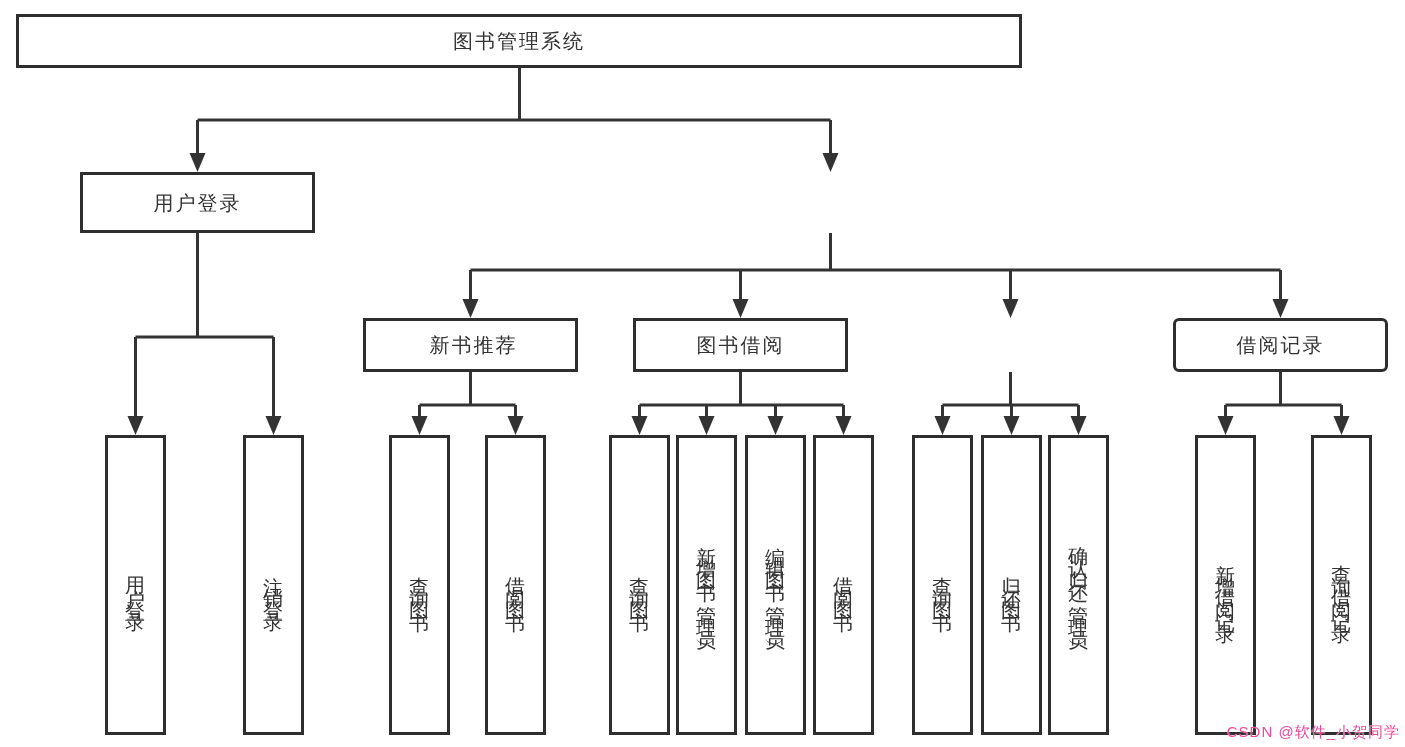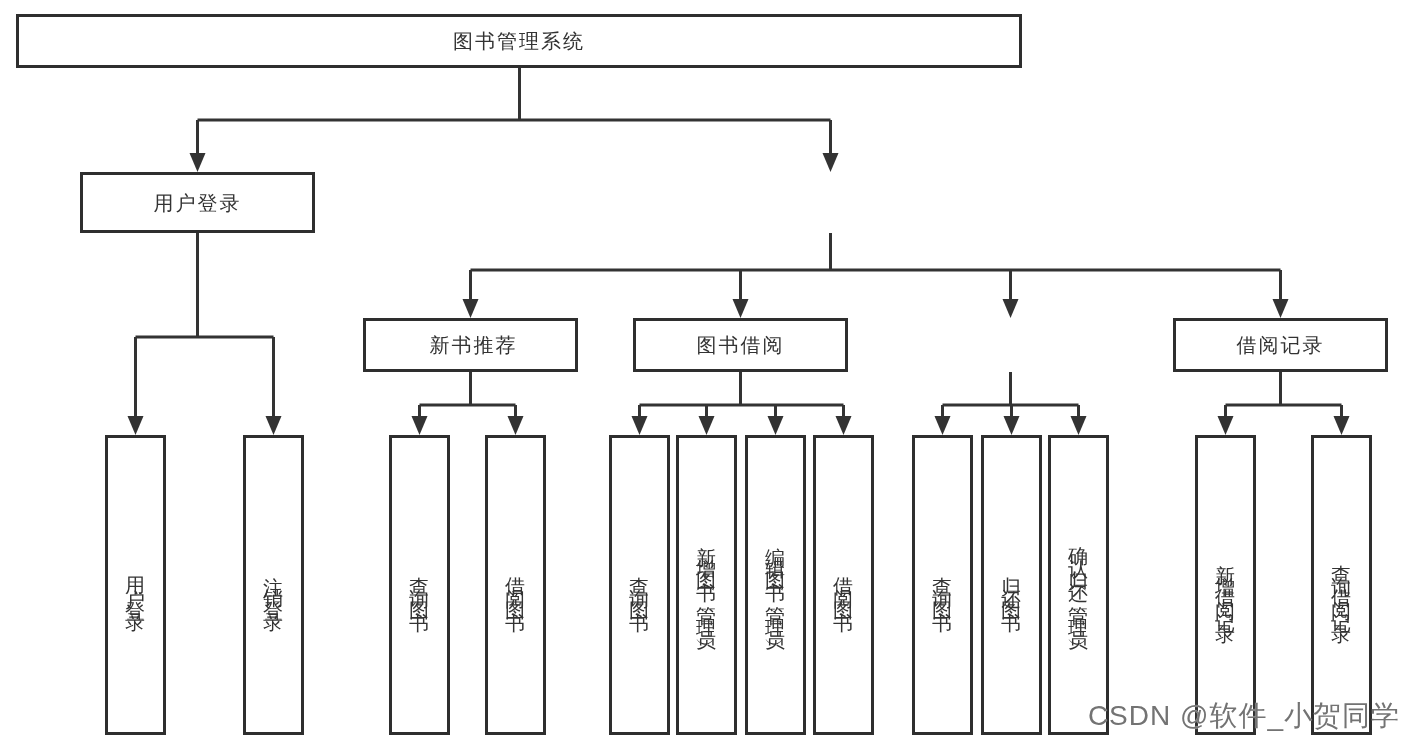--- a/index.html
+++ b/index.html
@@ -33,24 +33,24 @@
     writing-mode: vertical-rl;
     text-orientation: mixed;
     font-size: 20px;
     letter-spacing: 12px;
     line-height: 1;
     white-space: nowrap;
   }
   .watermark {
     position: absolute;
     right: 5px;
-    bottom: 12px;
-    font-size: 28px;
+    bottom: 5px;
+    font-size: 15px;
     letter-spacing: 1px;
-    color: #737373;
+    color: #ec4899;
     z-index: 5;
     text-shadow: 0 0 1px #ffffff;
   }
 </style>
 </head>
 <body>
 
 <div class="stage">
 
   <svg class="wires" width="1405" height="747" viewBox="0 0 1405 747" aria-hidden="true">
@@ -102,21 +102,21 @@
       <polygon points="1333.5,416 1349.5,416 1341.5,435"></polygon>
     </g>
   </svg>
 
   <div class="node" style="left:16px; top:14px; width:1006px; height:54px;">图书管理系统</div>
 
   <div class="node" style="left:80px; top:172px; width:235px; height:61px;">用户登录</div>
 
   <div class="node" style="left:363px; top:318px; width:215px; height:54px;padding-left:6px;">新书推荐</div>
   <div class="node" style="left:633px; top:318px; width:215px; height:54px;">图书借阅</div>
-  <div class="node" style="left:1173px; top:318px; width:215px; height:54px;">借阅记录</div>
+  <div class="node" style="left:1173px; top:318px; width:215px; height:54px;border-radius:6px;">借阅记录</div>
 
   <div class="node leafbox" style="left:105px; top:435px; width:61px; height:300px;">
     <span class="vtext">用户登录</span>
   </div>
   <div class="node leafbox" style="left:243px; top:435px; width:61px; height:300px;">
     <span class="vtext">注销登录</span>
   </div>
 
   <div class="node leafbox" style="left:389px; top:435px; width:61px; height:300px;">
     <span class="vtext">查询图书</span>

